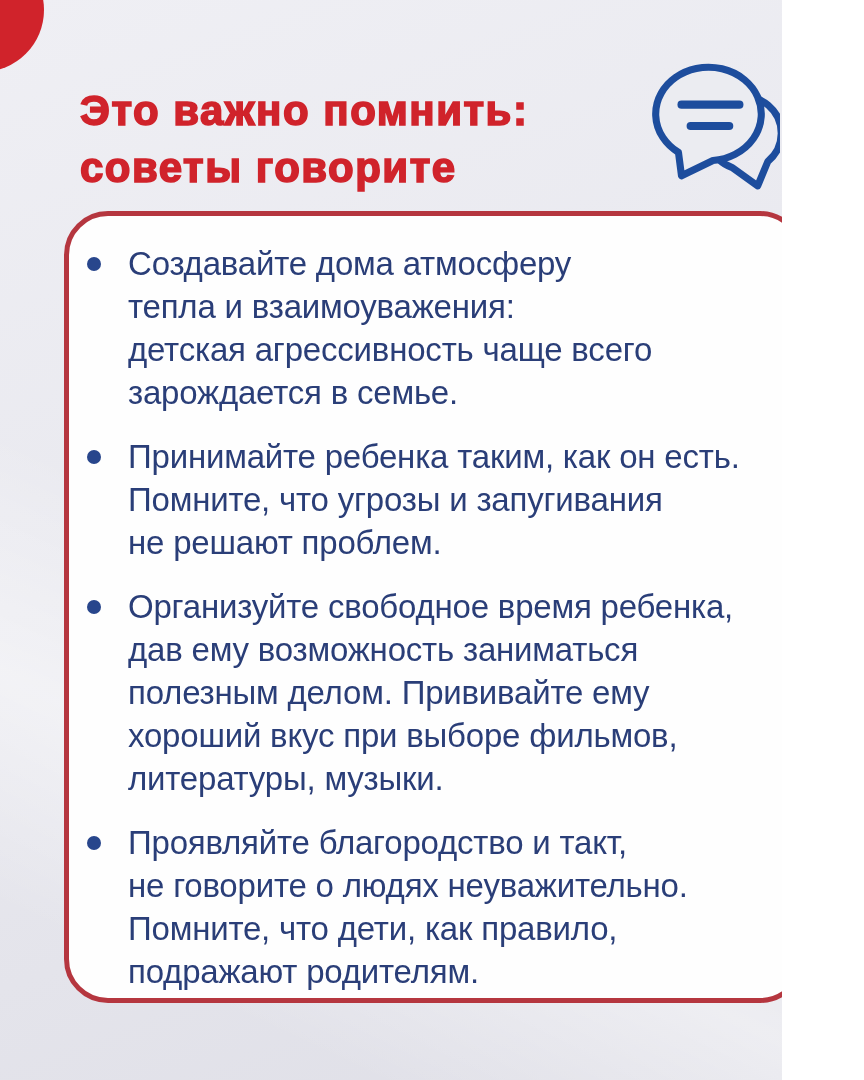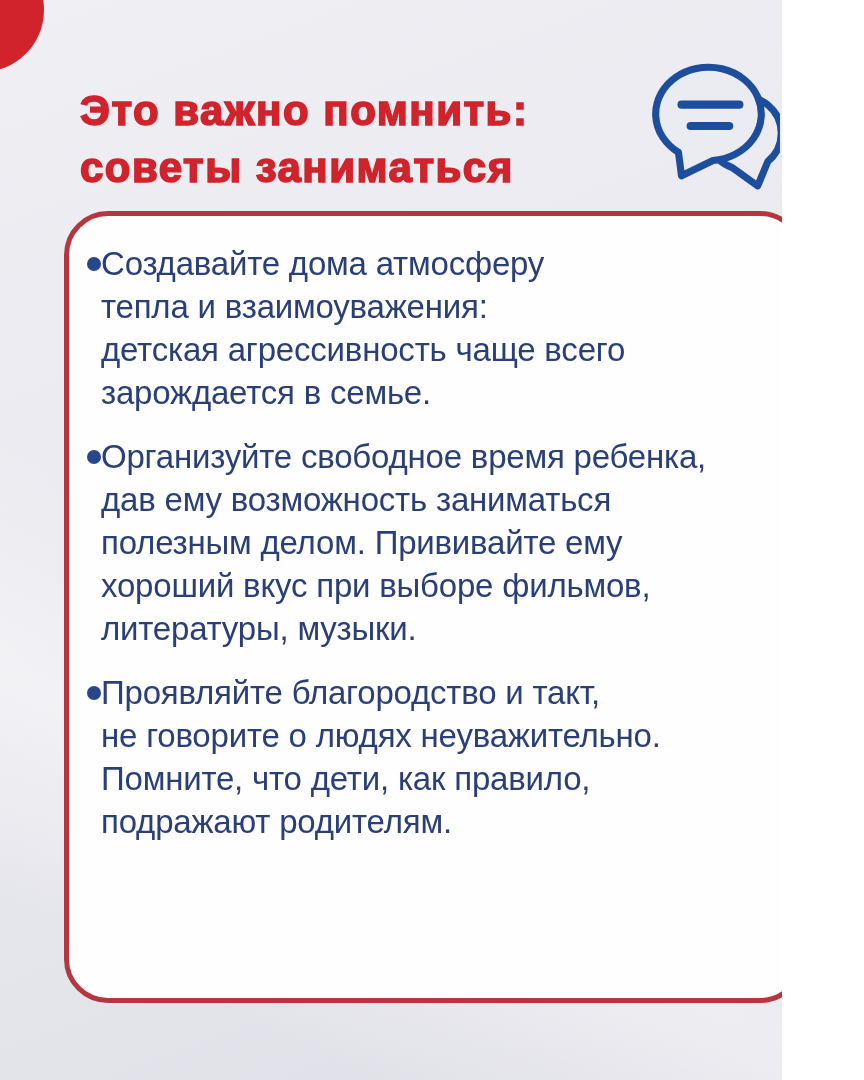--- a/index.html
+++ b/index.html
@@ -71,37 +71,38 @@
   .bullet-dot {
     flex: none;
     width: 14px;
     height: 14px;
     margin-top: 15px;
     border-radius: 50%;
     background: #28468c;
   }
 
   .bullet-text {
+    margin-left: 27px;
     color: #2a3e78;
     font-size: 33px;
     line-height: 43px;
     letter-spacing: -0.2px;
     white-space: pre-line;
   }
 </style>
 </head>
 <body>
 
 <div class="canvas">
 
   <div class="corner-blob"></div>
 
   <div class="title">
     <div>Это важно помнить:</div>
-    <div>советы заниматься</div>
+    <div>советы говорите</div>
   </div>
 
   <div class="chat-icon">
     <svg viewBox="0 0 130 130" width="132" height="132">
 
       <path d="M 83 104 A 36 36 0 1 1 118 98 L 108 122 Z" fill="none" stroke="#1d4d9d" stroke-width="7" stroke-linejoin="round"></path>
 
       <path d="M 30 89 A 52 46 0 1 1 64 97 L 33 112 Z" fill="#ebecf1" stroke="#1d4d9d" stroke-width="7" stroke-linejoin="round"></path>
 
       <line x1="33" y1="42" x2="90" y2="42" stroke="#1d4d9d" stroke-width="8" stroke-linecap="round"></line>
@@ -112,20 +113,26 @@
   <div class="card">
 
     <div class="bullet">
       <span class="bullet-dot"></span>
       <div class="bullet-text">Создавайте дома атмосферу
 тепла и взаимоуважения:
 детская агрессивность чаще всего
 зарождается в семье.</div>
     </div>
 
+    <div class="bullet">
+      <span class="bullet-dot"></span>
+      <div class="bullet-text">Принимайте ребенка таким, как он есть.
+Помните, что угрозы и запугивания
+не решают проблем.</div>
+    </div>
 
     <div class="bullet">
       <span class="bullet-dot"></span>
       <div class="bullet-text">Организуйте свободное время ребенка,
 дав ему возможность заниматься
 полезным делом. Прививайте ему
 хороший вкус при выборе фильмов,
 литературы, музыки.</div>
     </div>
 

